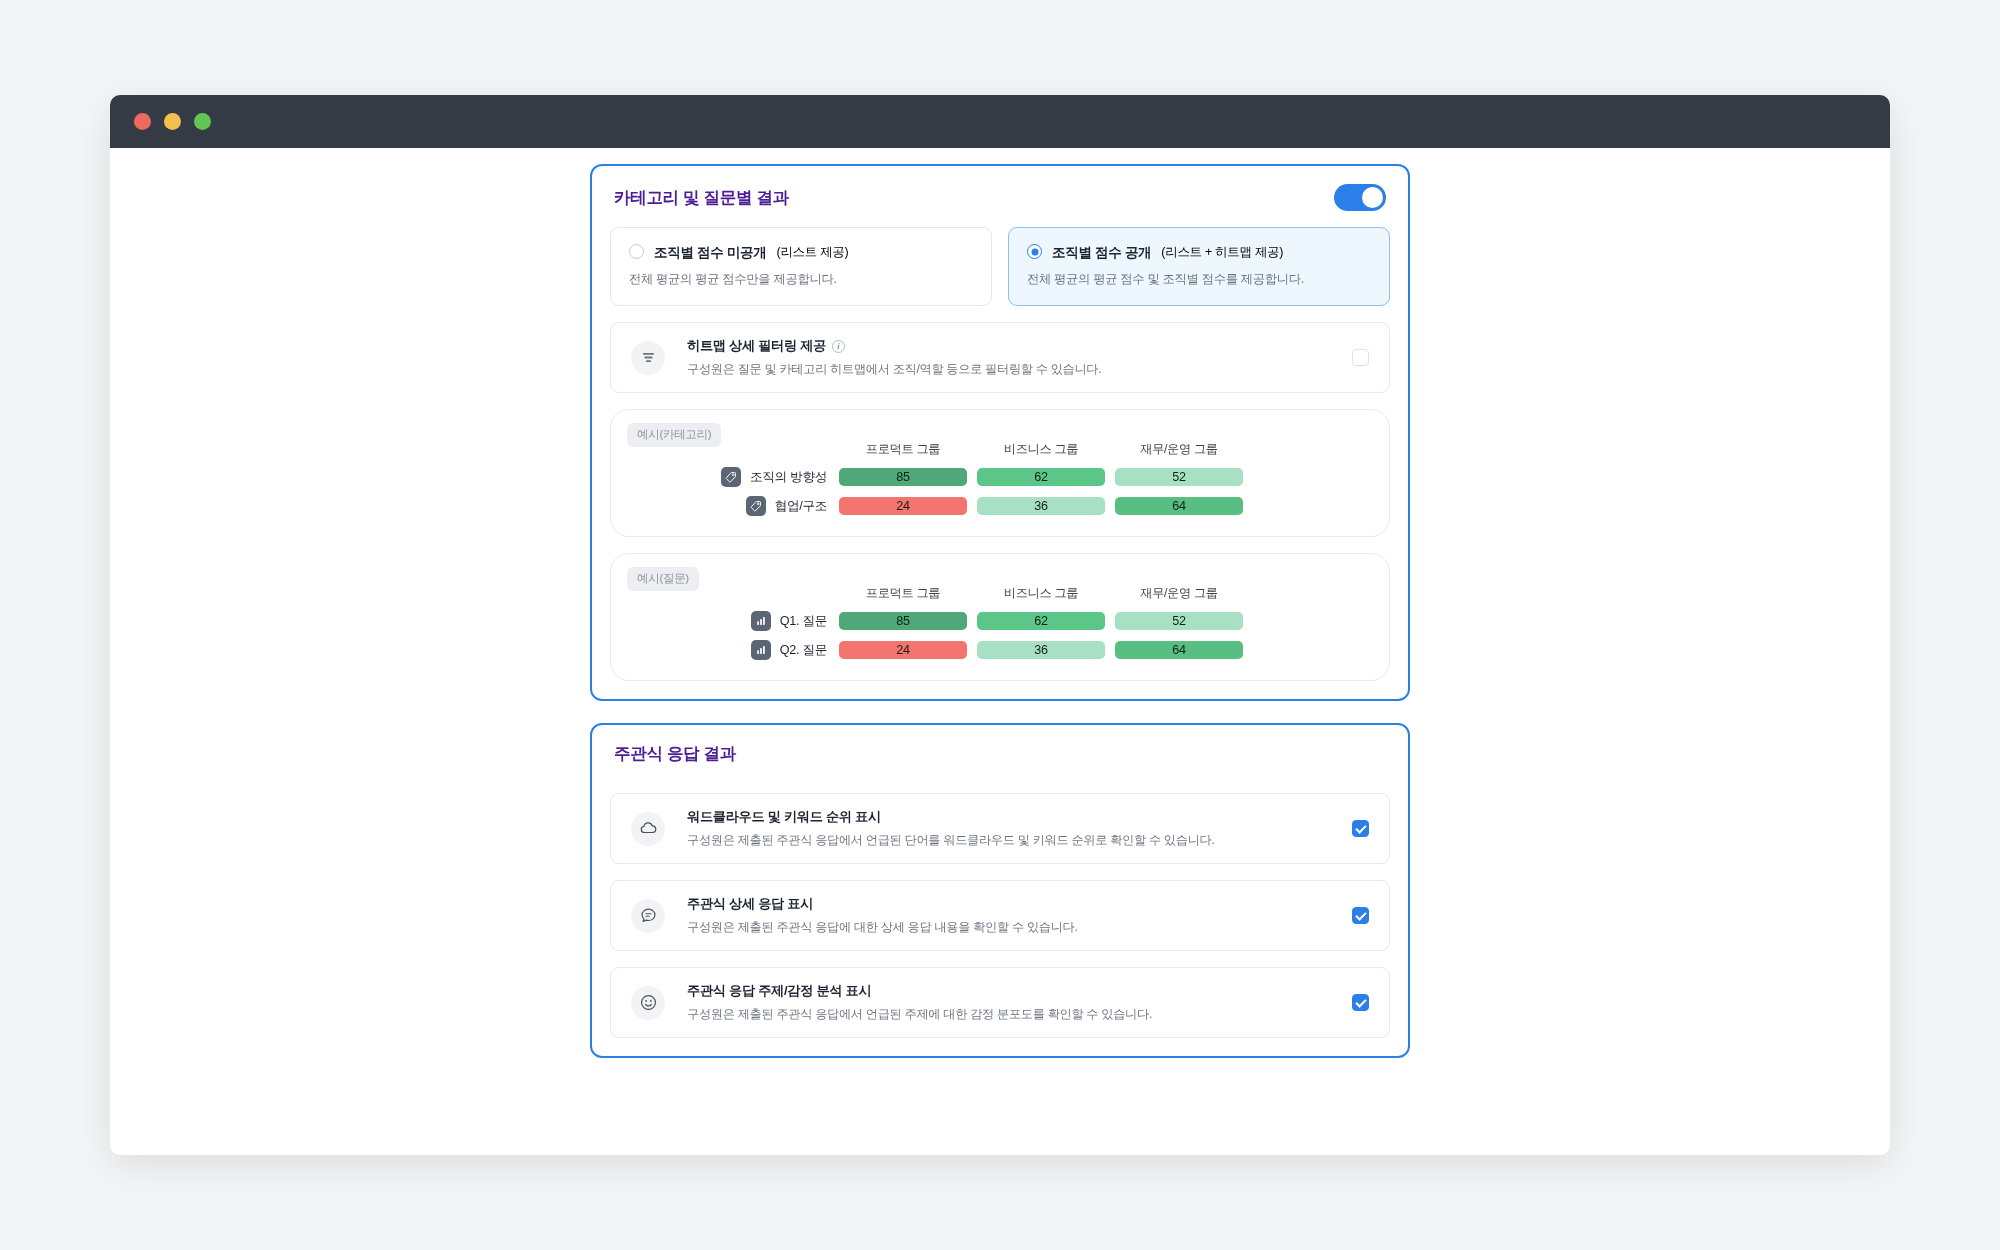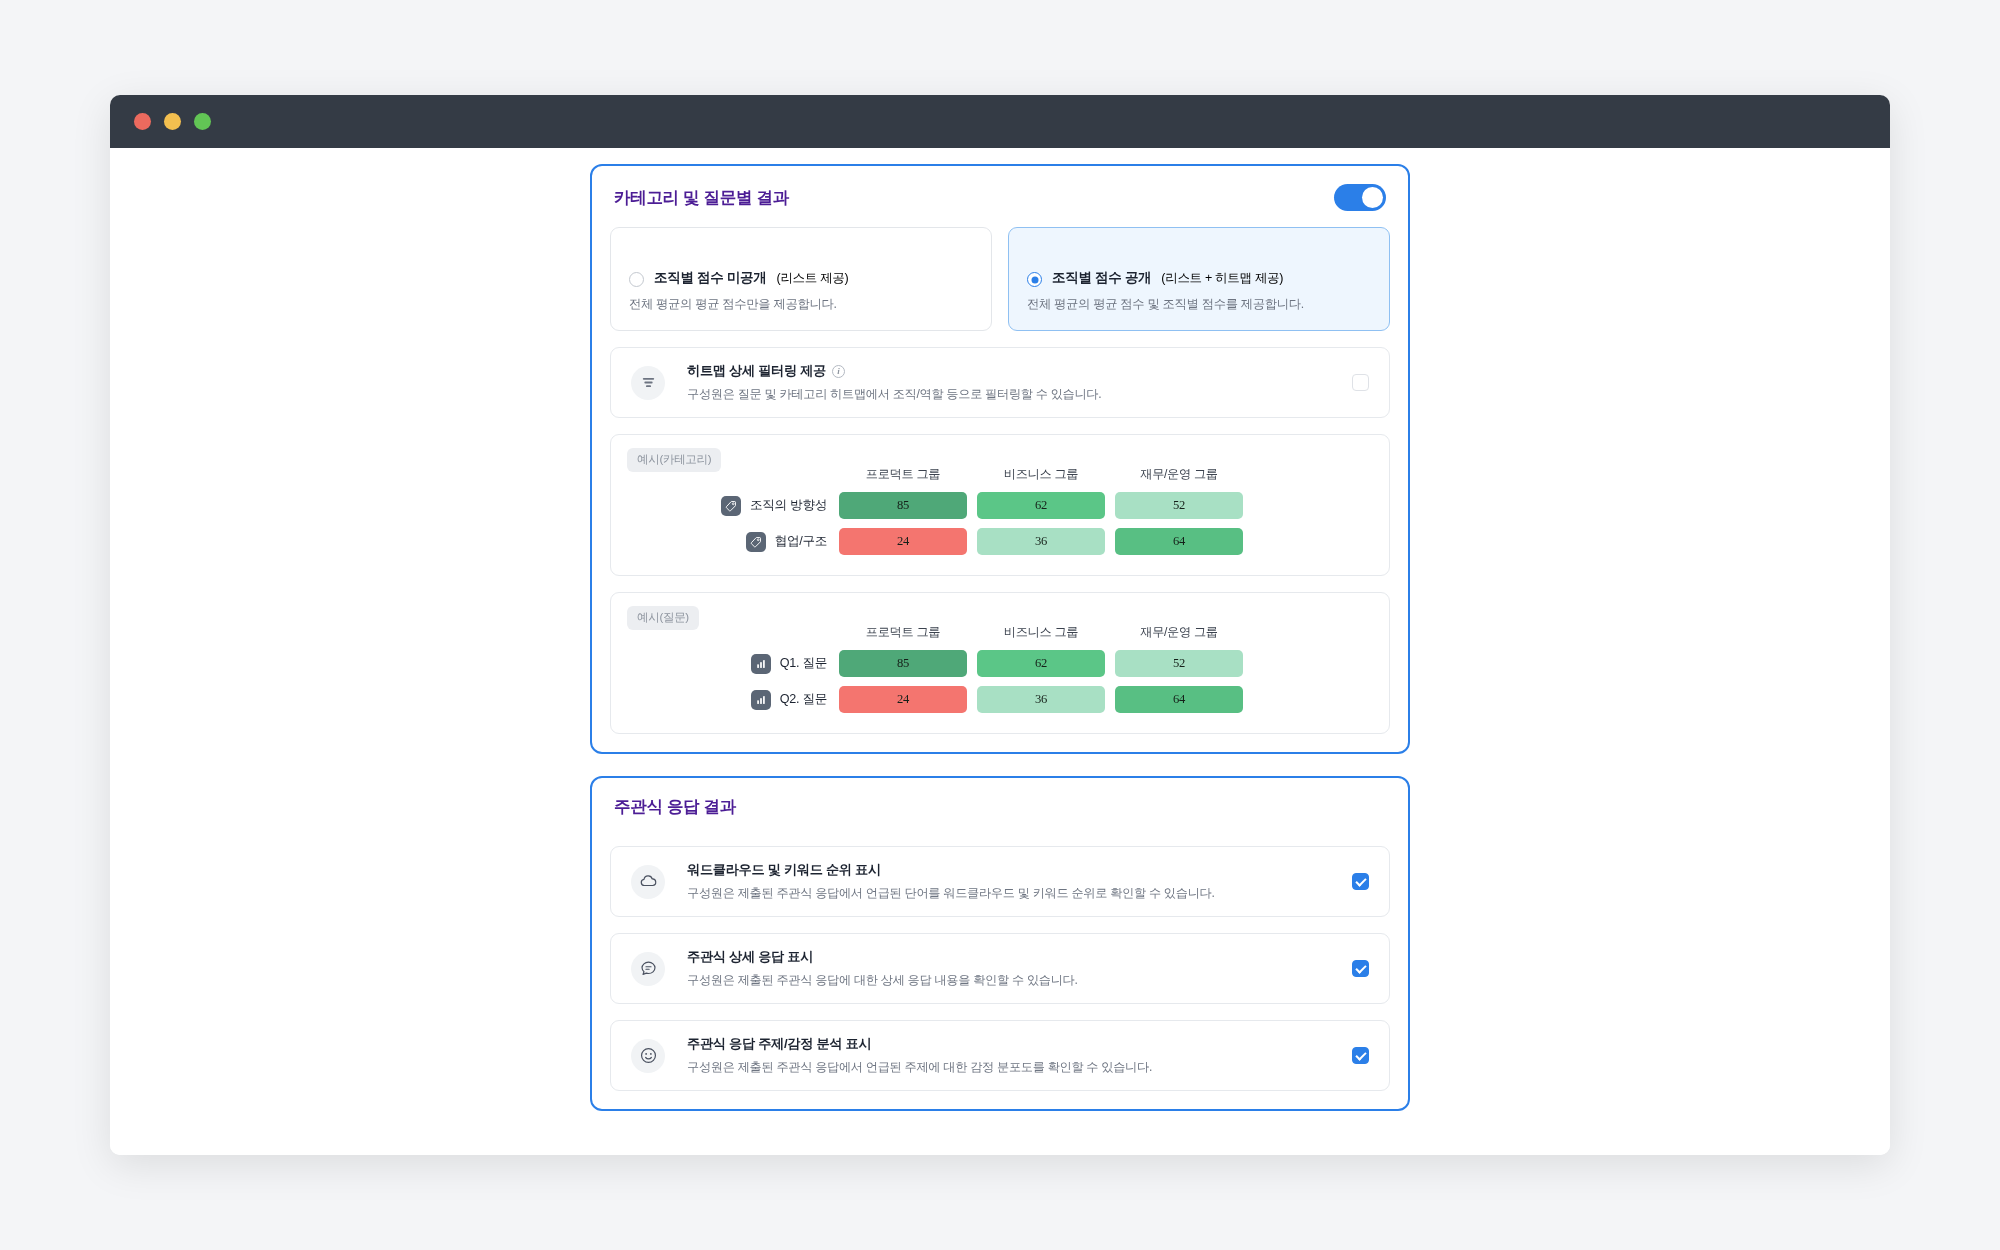--- a/index.html
+++ b/index.html
@@ -98,21 +98,21 @@
     flex: 1;
     border: 1px solid #e3e6ea;
     border-radius: 9px;
     padding: 16px 18px 17px 18px;
     background: #ffffff;
   }
   .radio-box.selected {
     border: 1.6px solid #8fc0f2;
     background: #eef6fe;
   }
-  .radio-line { display: flex; align-items: flex-end; gap: 10px; margin-top: 25px; }
+  .radio-line { display: flex; align-items: flex-start; gap: 10px; }
   .radio {
     width: 15px; height: 15px;
     border-radius: 50%;
     border: 1.6px solid #c3c8cf;
     background: #fff;
     flex: none;
     position: relative;
   }
   .radio.on { border-color: #2b7fe8; border-width: 1.8px; }
   .radio.on::after {
@@ -193,21 +193,21 @@
     width: 4px; height: 8px;
     border: solid #ffffff;
     border-width: 0 2px 2px 0;
     transform: rotate(45deg);
   }
 
   
   .example-panel {
     margin-top: 16px;
     border: 1px solid #e6e9ed;
-    border-radius: 9px;
+    border-radius: 19px;
     background: #ffffff;
     padding: 13px 12px 20px 16px;
   }
   .example-badge {
     display: inline-block;
     background: #eceef1;
     color: #8d949e;
     font-size: 11.5px;
     padding: 4px 10px 5px 10px;
     border-radius: 6px;
@@ -237,28 +237,27 @@
     width: 128px;
     text-align: center;
     font-size: 12.2px;
     color: #3b424e;
     letter-spacing: -0.3px;
     margin-right: 10px;
   }
   .hm-colhead:last-child { margin-right: 0; }
   .hm-cell {
     width: 128px;
-    height: 27px;
+    height: 18px;
     border-radius: 5px;
     margin-right: 10px;
     display: flex; align-items: center; justify-content: center;
     font-size: 12.6px;
     color: #152019;
     letter-spacing: -0.2px;
-    font-family: Liberation Serif, serif;
   }
   .hm-cell:last-child { margin-right: 8px; }
   .hm-row + .hm-row { margin-top: 9px; }
   .hm-head { margin-bottom: 9px; }
 </style>
 </head>
 <body>
 
 <div class="browser-window">
 

